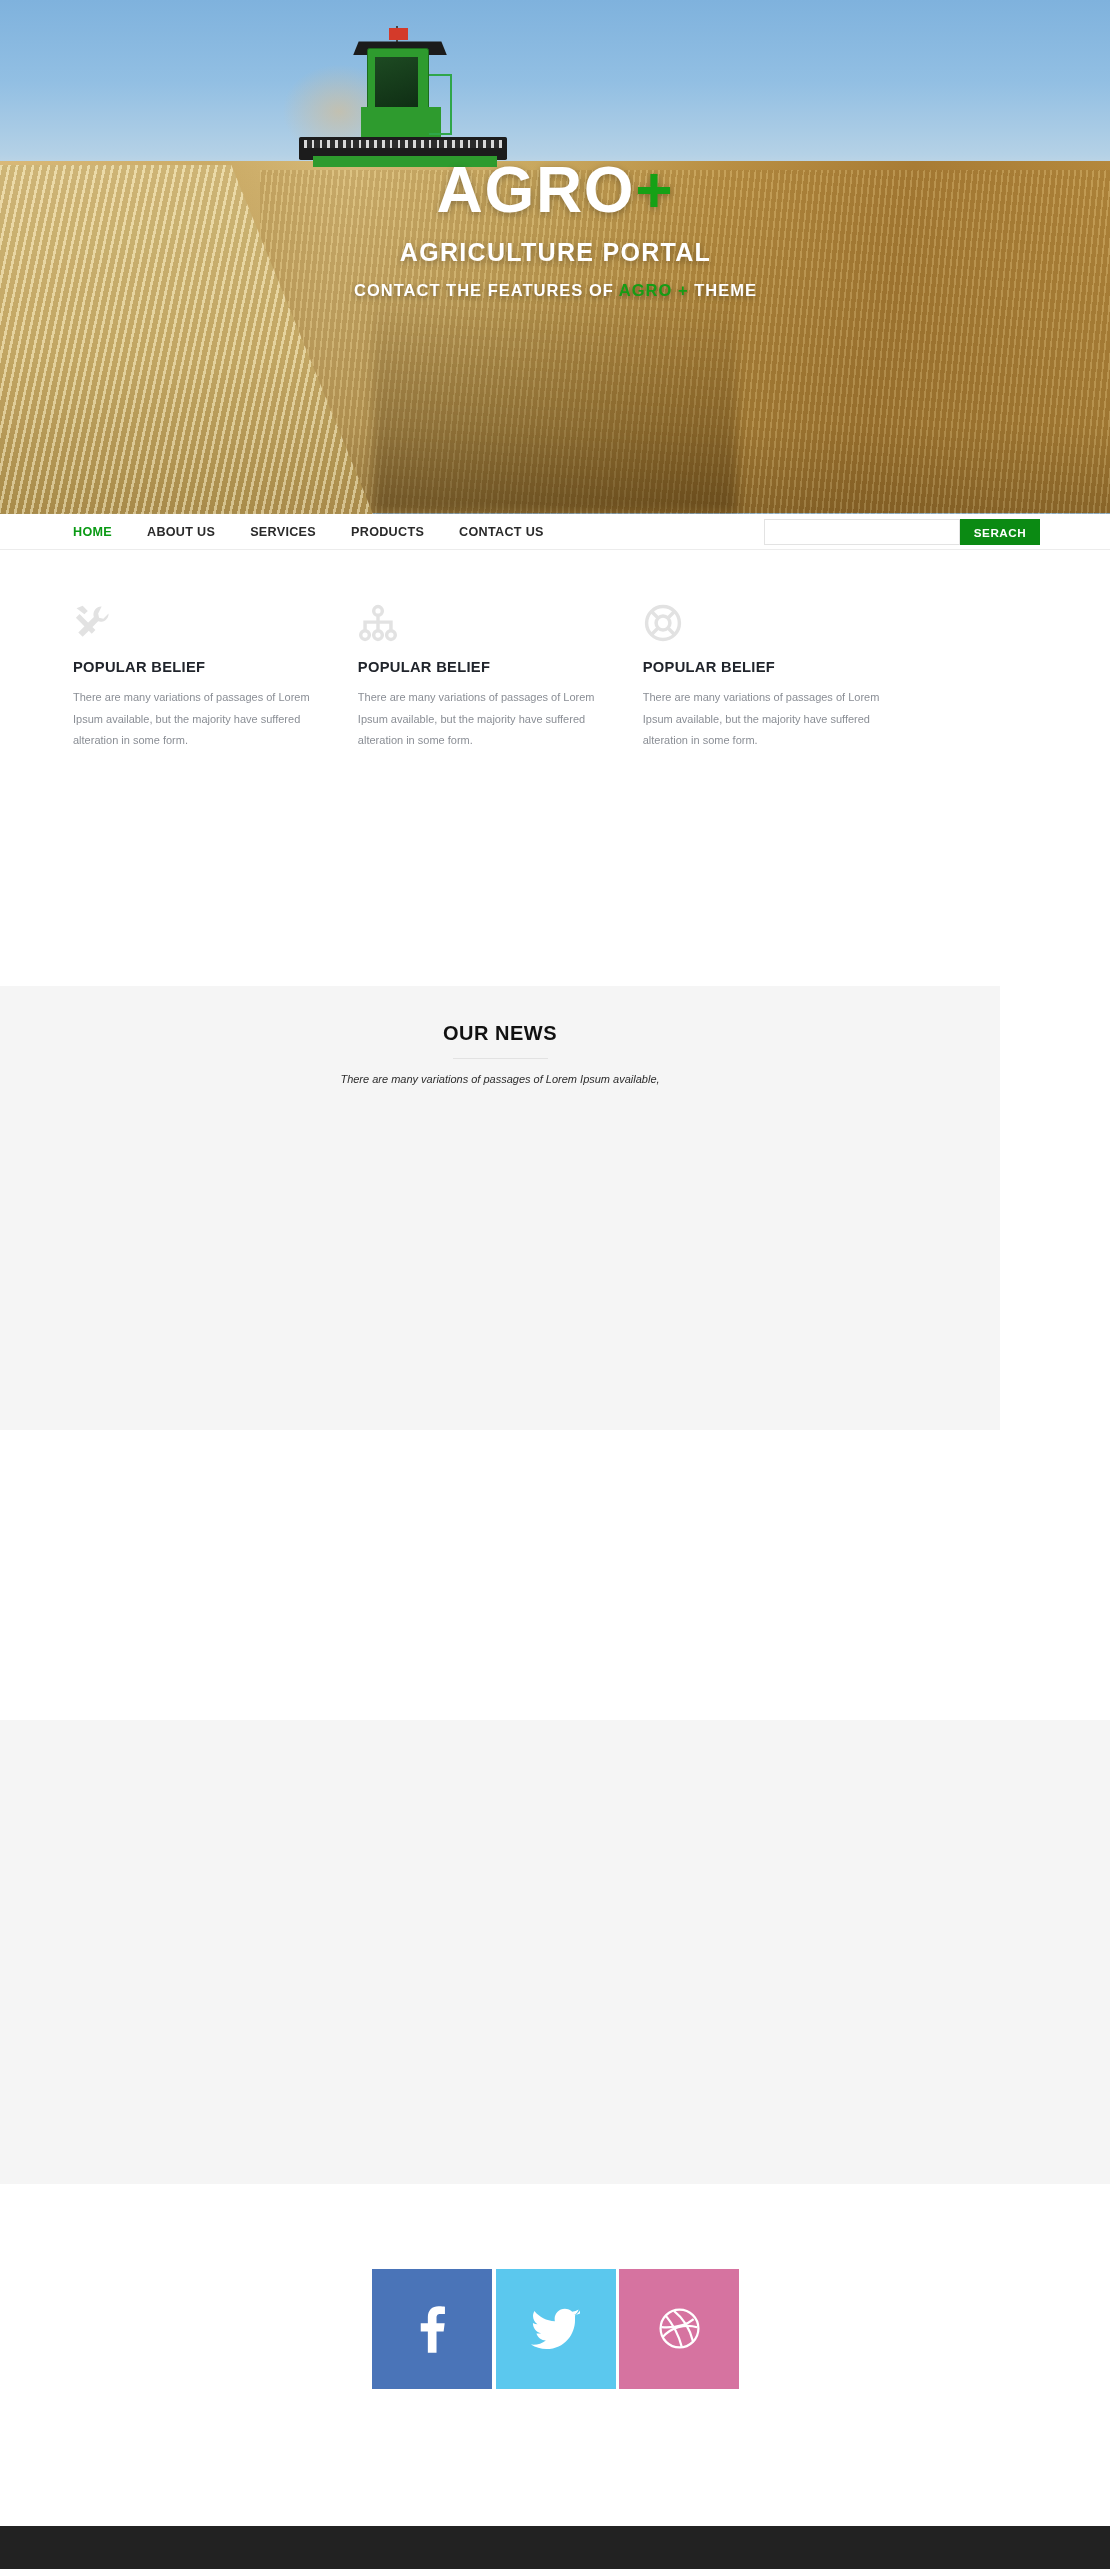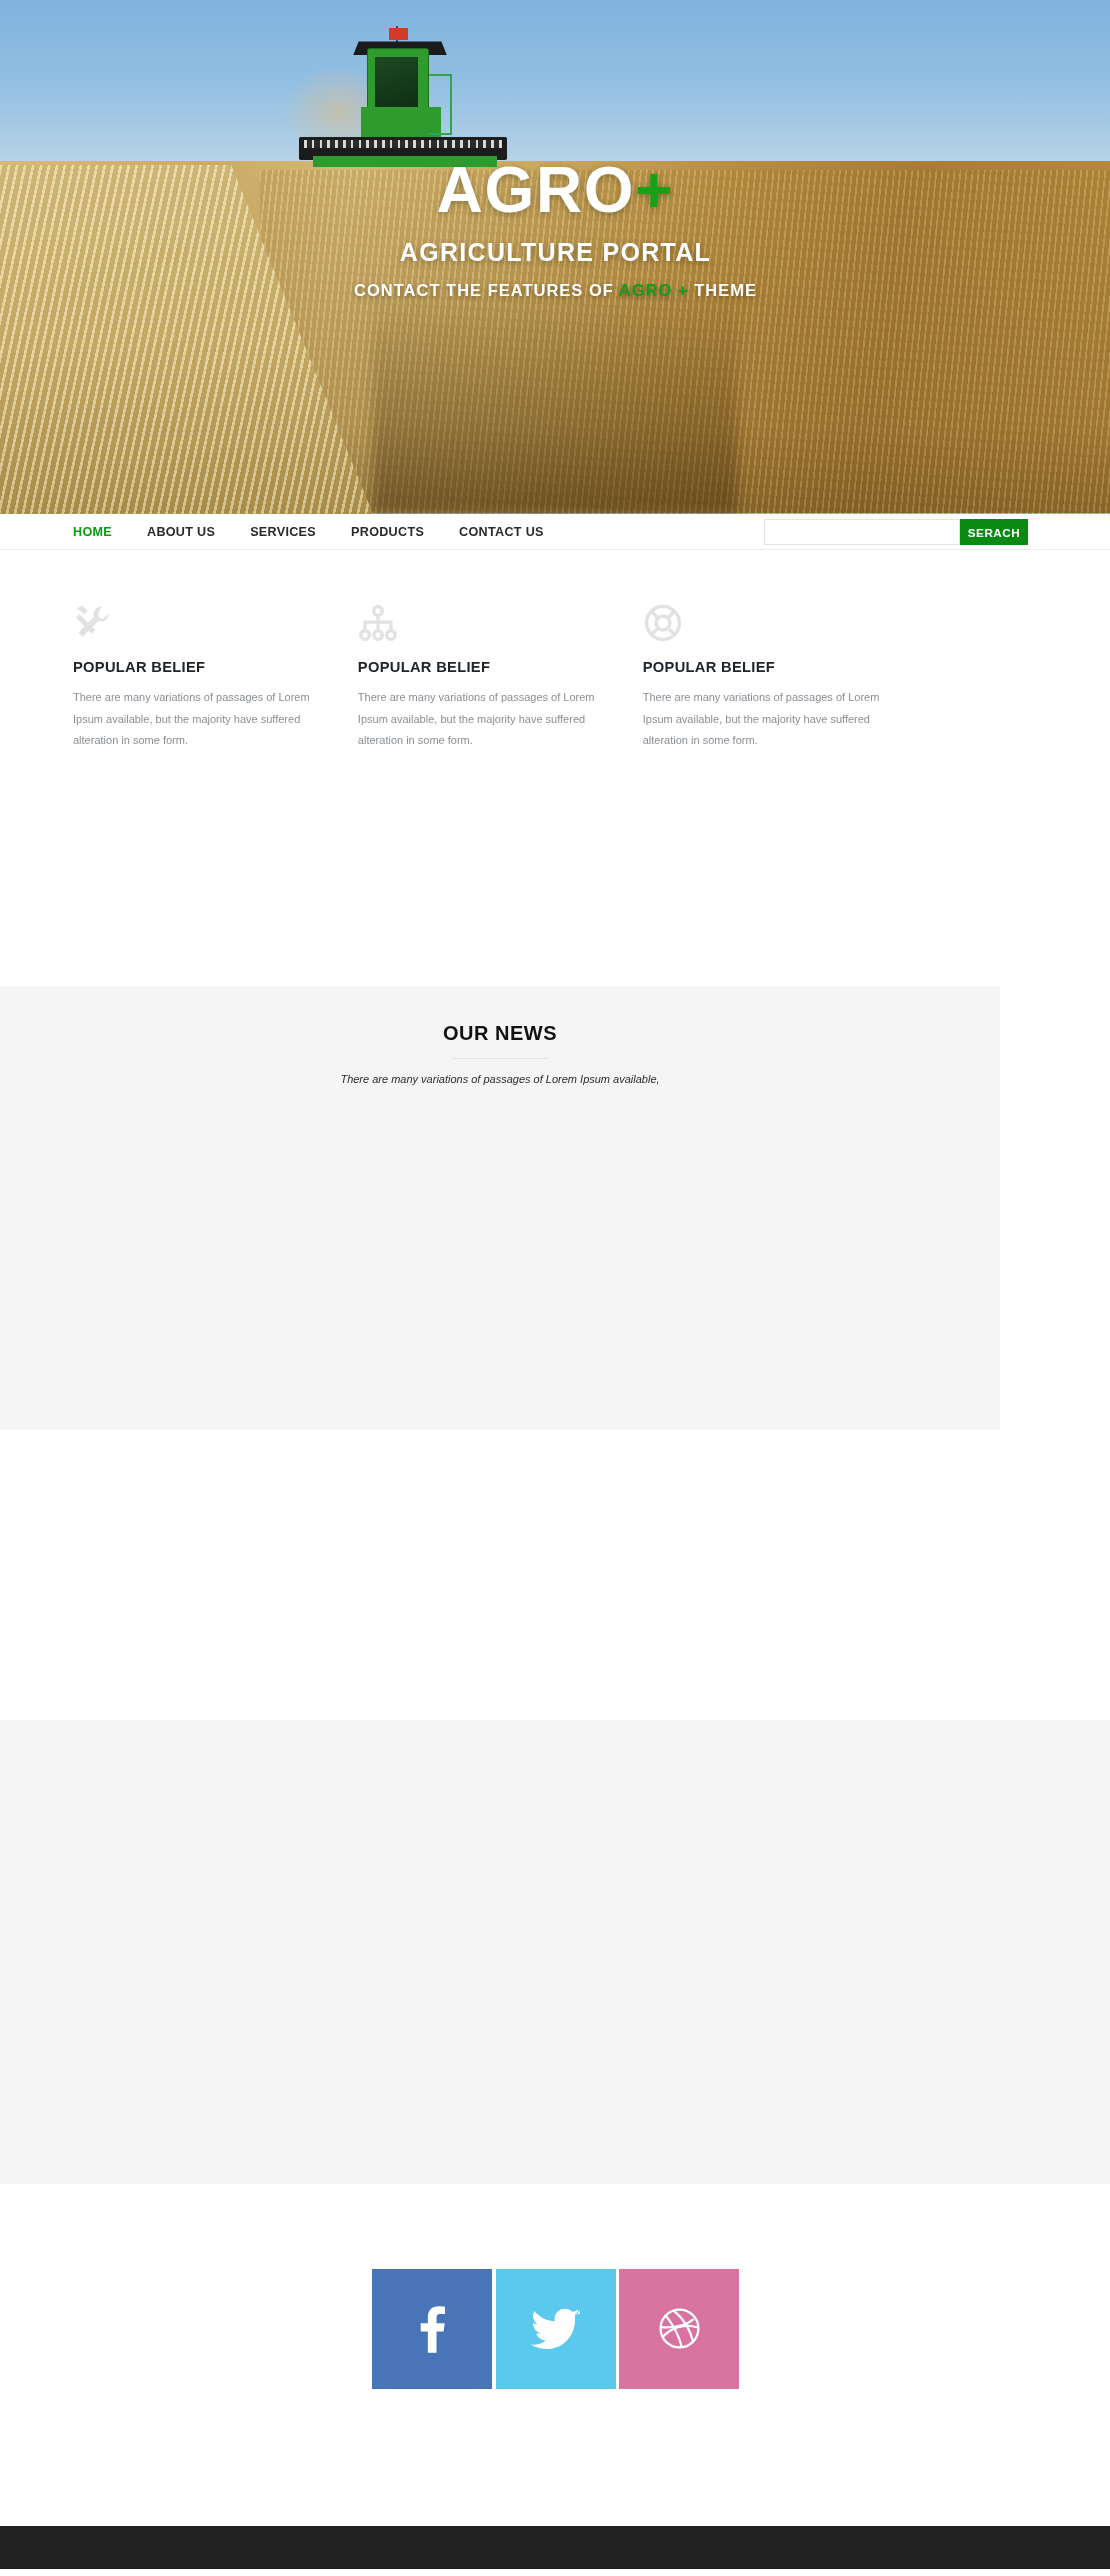--- a/index.html
+++ b/index.html
@@ -111,21 +111,21 @@
     letter-spacing:0.3px; text-decoration:none; cursor:pointer;
     margin-right:35px; white-space:nowrap;
   }
   .nav-link.active { color:#0a9a14; }
   .search-wrap { position:absolute; left:764px; top:5.2px; display:flex; align-items:stretch; }
   .search-input {
     width:196px; height:26px; border:0.9px solid #e3e3e3; background:#fff;
     outline:none; padding:0 7px; font-size:11.3px; font-family:"Liberation Sans", sans-serif;
   }
   .search-btn {
-    width:68px; height:26px; border:none; background:#0b8a13; color:#fff;
+    width:80px; height:26px; border:none; background:#0b8a13; color:#fff;
     font-size:11.7px; font-weight:bold; letter-spacing:0.5px; cursor:pointer;
     font-family:"Liberation Sans", sans-serif;
   }
 
   
   .features {
     width:983px; background:#fff; padding:54px 73px 0 73px;
     display:flex; gap:2px;
   }
   .feature-col { width:322px; margin-right:15.6px; }

